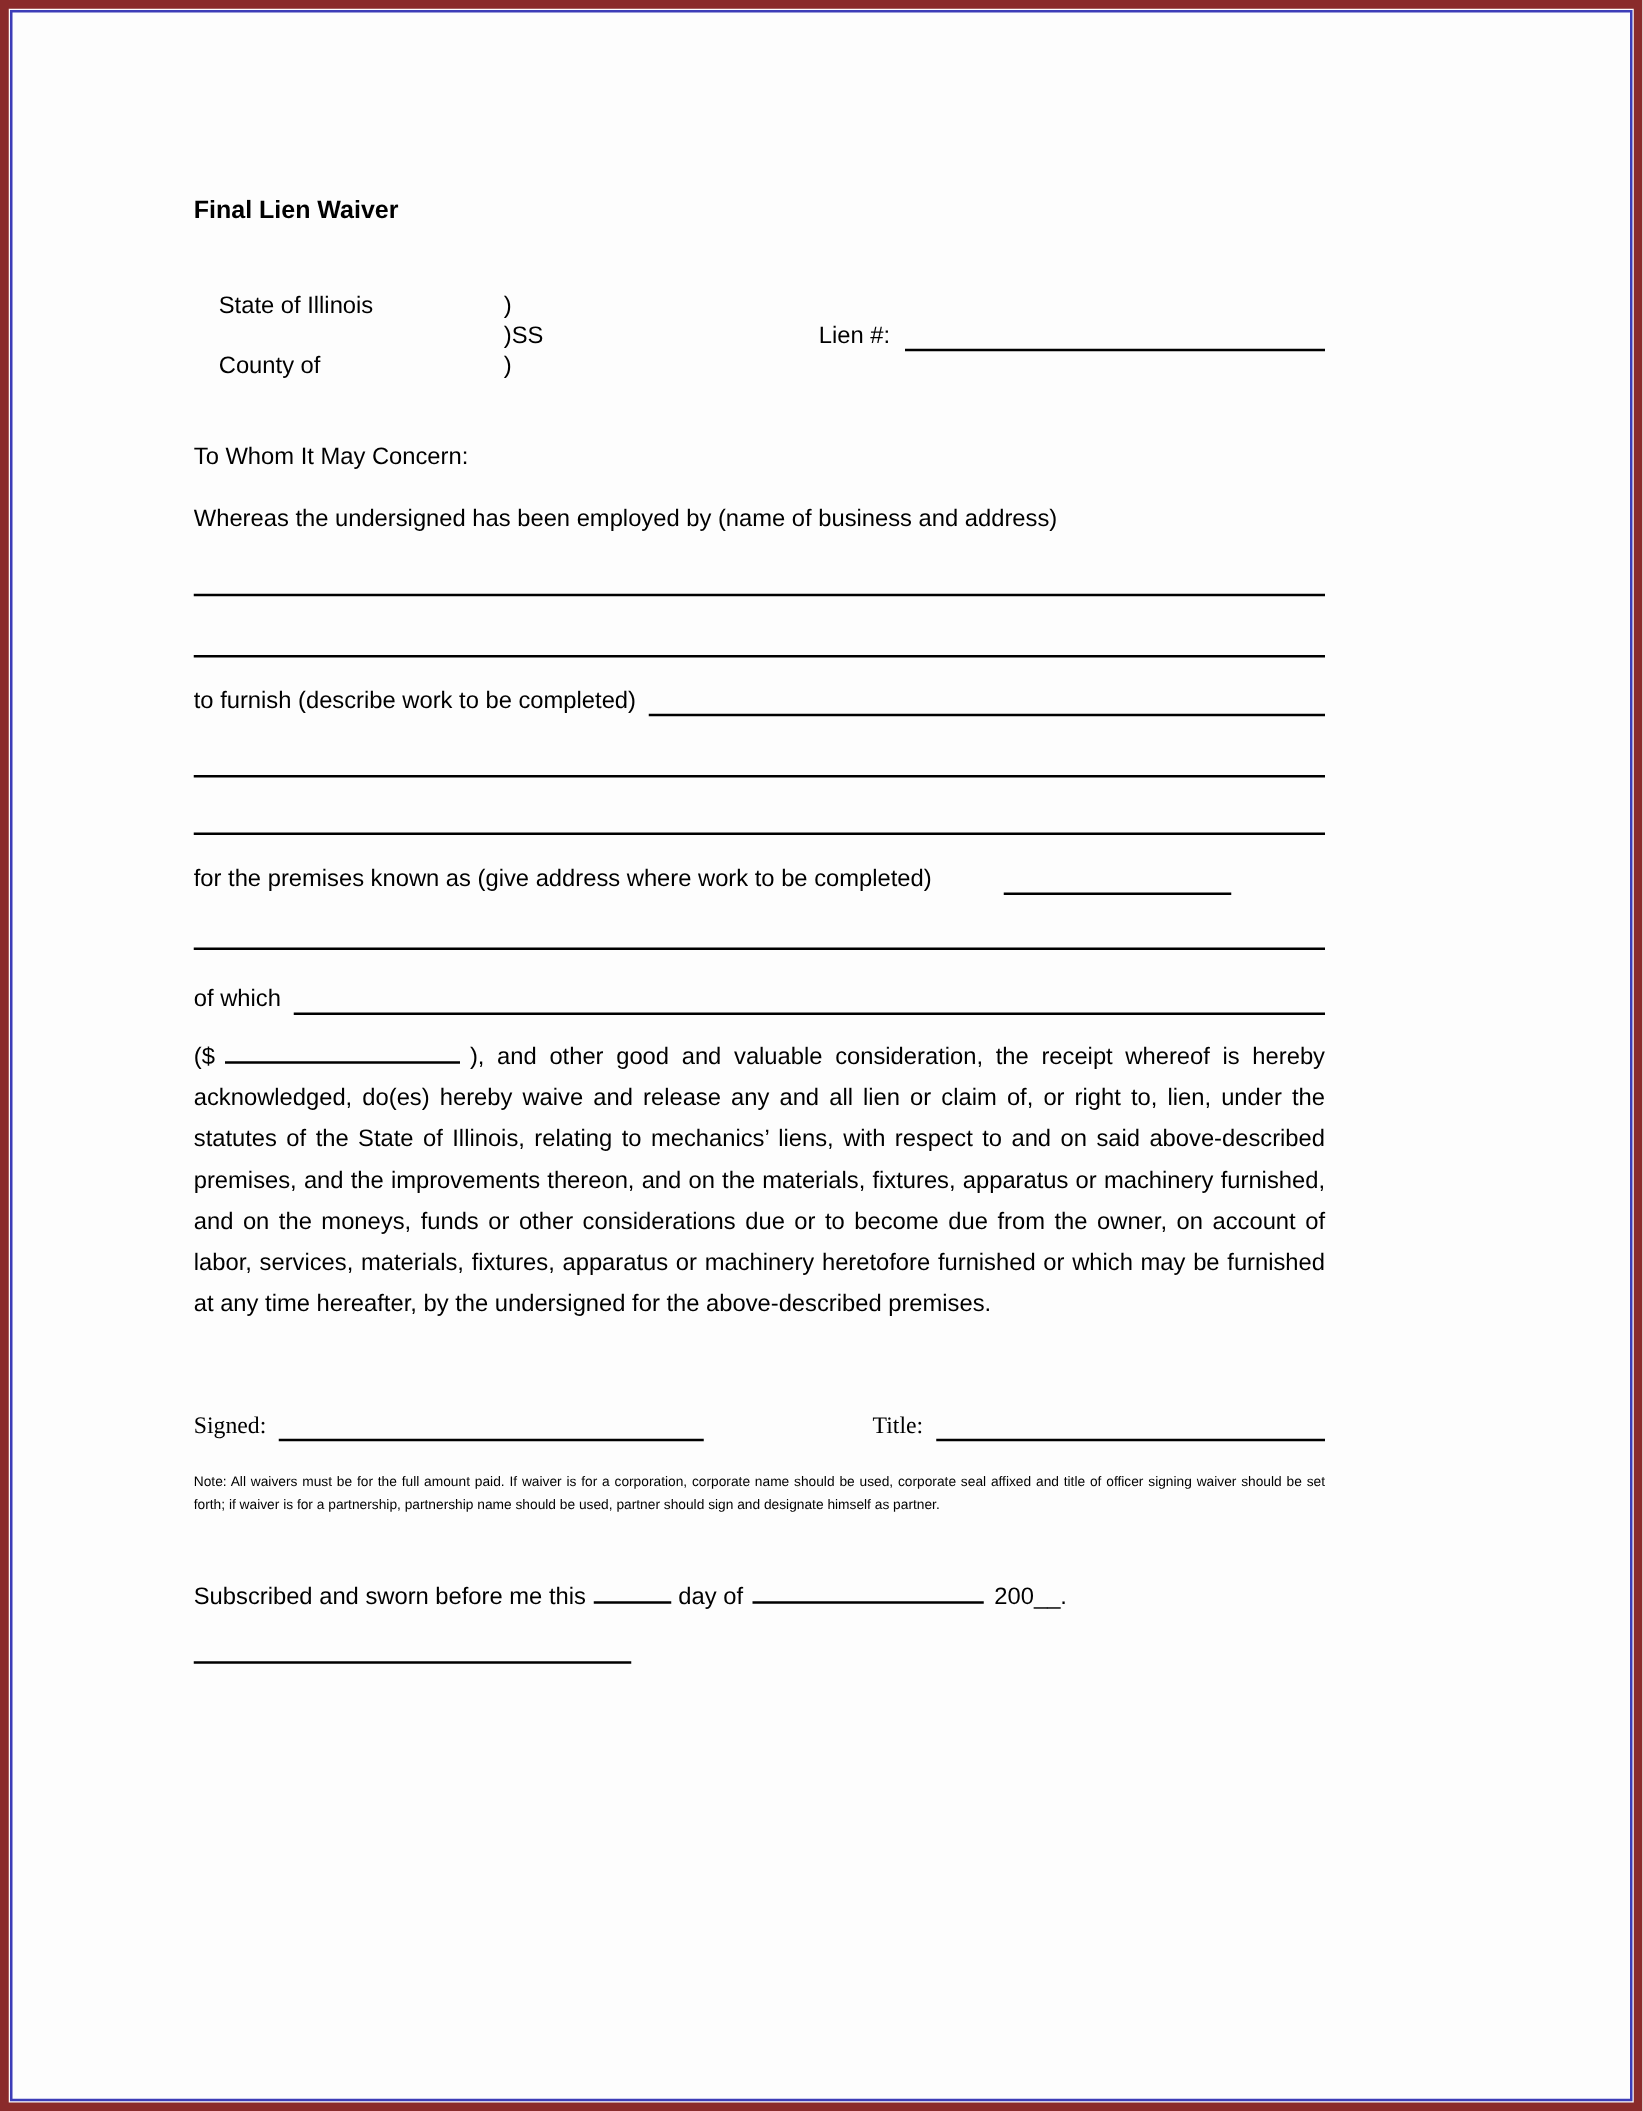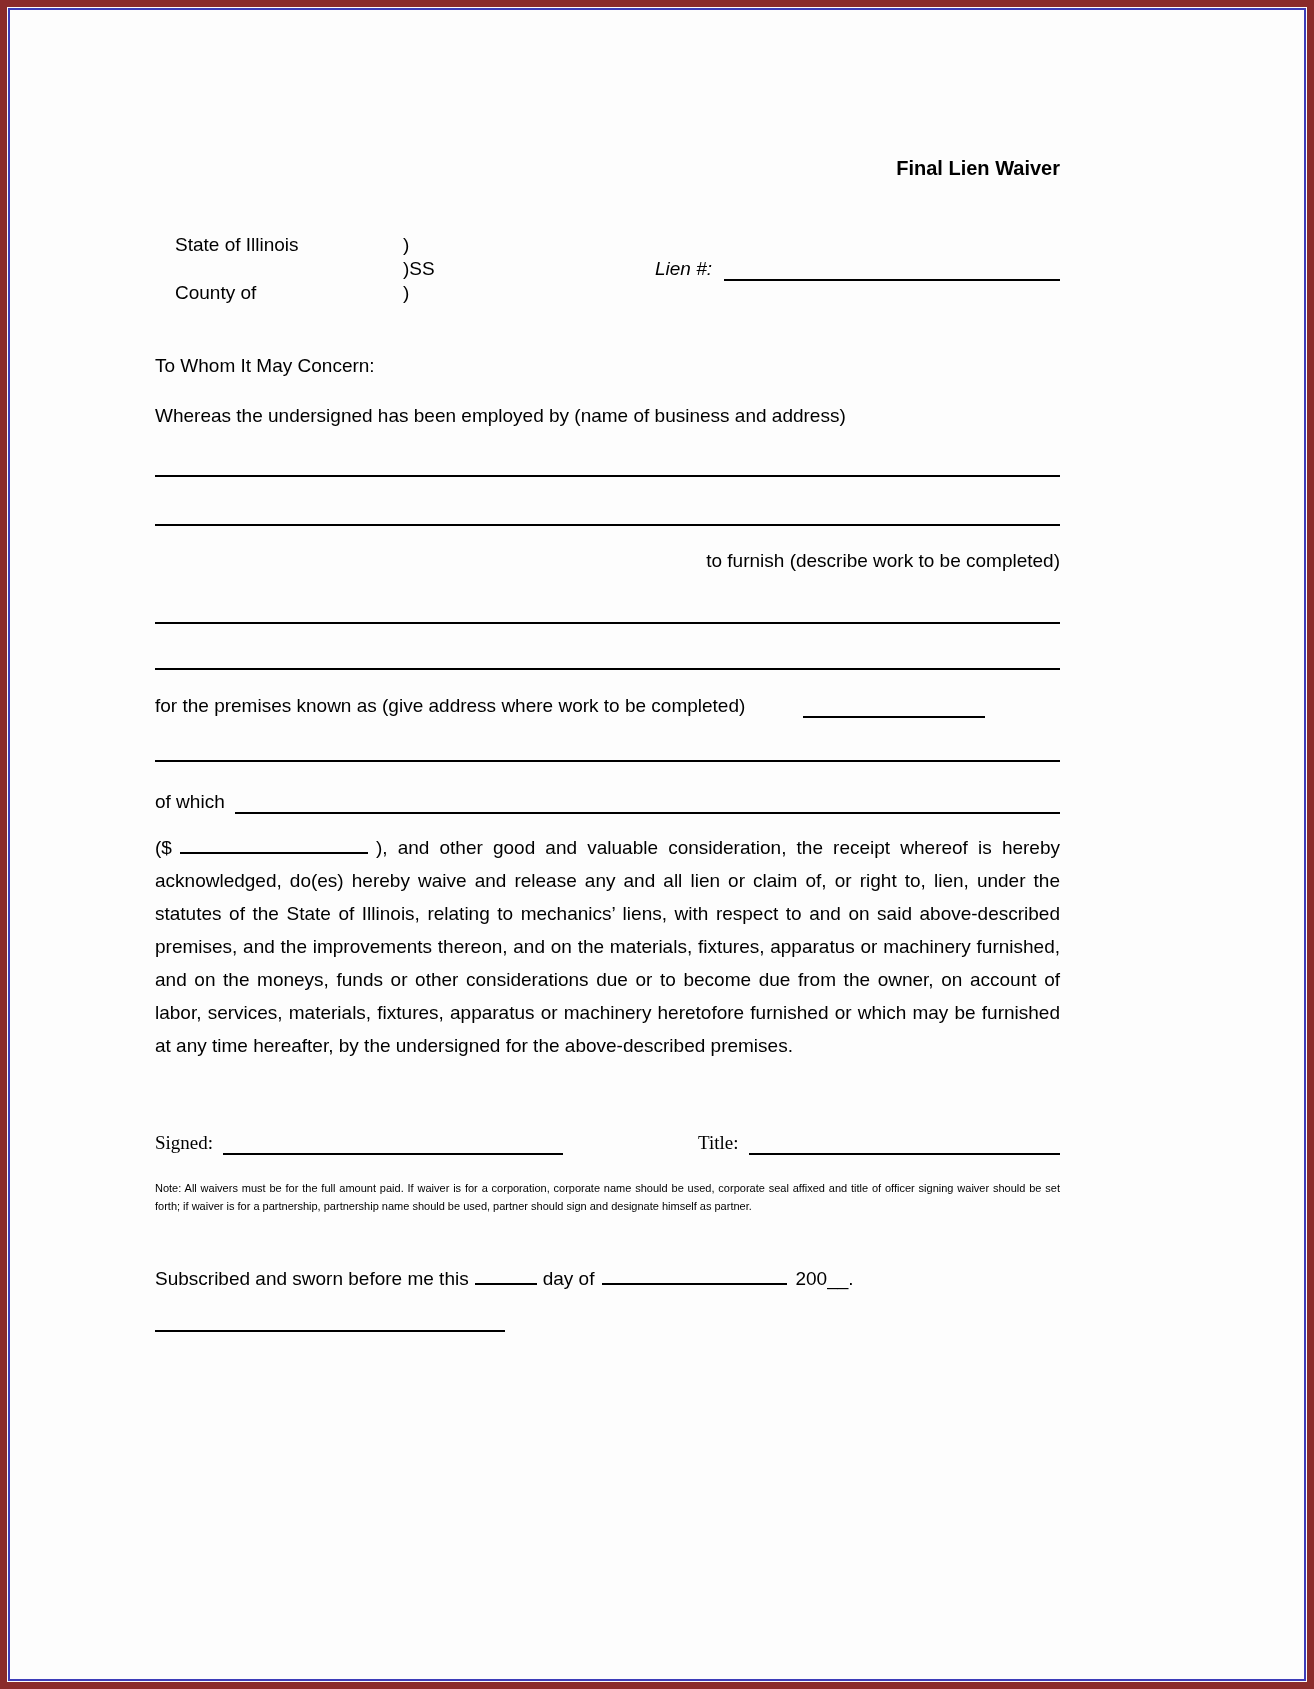--- a/index.html
+++ b/index.html
@@ -21,41 +21,41 @@
     position: relative;
     overflow: hidden;
   }
   .content {
     position: absolute; left: 145px; top: 0;
     width: 905px;
     font-size: 19px; line-height: 24px;
   }
   .title {
     margin-top: 146px;
-    text-align: right;
+    text-align: left;
     font-size: 20px; font-weight: bold; line-height: 24px;
   }
   .hdr { margin-top: 53px; margin-left: 20px; }
   .hdr-row { display: flex; align-items: flex-end; height: 24px; }
   .hdr-c1 { width: 228px; }
   .hdr-c2 { width: 80px; }
-  .hdr-lien { margin-left: 172px; flex: 1; display: flex; align-items: flex-end; font-style: italic; }
+  .hdr-lien { margin-left: 172px; flex: 1; display: flex; align-items: flex-end; }
   .blank { display: inline-block; border-bottom: 2px solid #000; height: 20px; vertical-align: baseline; }
   .fill { flex: 1; border-bottom: 2px solid #000; height: 20px; margin-left: 10px; }
   .lien-fill { flex: 1; border-bottom: 2px solid #000; height: 20px; margin-left: 12px; }
   .salutation { margin-top: 49px; }
   .whereas { margin-top: 26px; }
   .rule { border-bottom: 2px solid #000; }
   .rule-1 { height: 49px; }
   .rule-2 { height: 49px; }
   .rule-3 { height: 49px; }
   .rule-4 { height: 46px; }
   .rule-5 { height: 44px; }
   .label-fill-row { display: flex; align-items: flex-end; }
-  .furnish-row { margin-top: 23px; flex-direction: column; }
+  .furnish-row { margin-top: 23px; }
   .premises-row { margin-top: 24px; }
   .premises-row .fill { margin-left: 58px; max-width: 182px; }
   .ofwhich-row { margin-top: 28px; }
   .consideration-row { margin-top: 51px; }
   .para {
     margin-top: 17px;
     text-align: justify;
     line-height: 33px;
   }
   .amount-blank { width: 188px; margin: 0 8px; }

